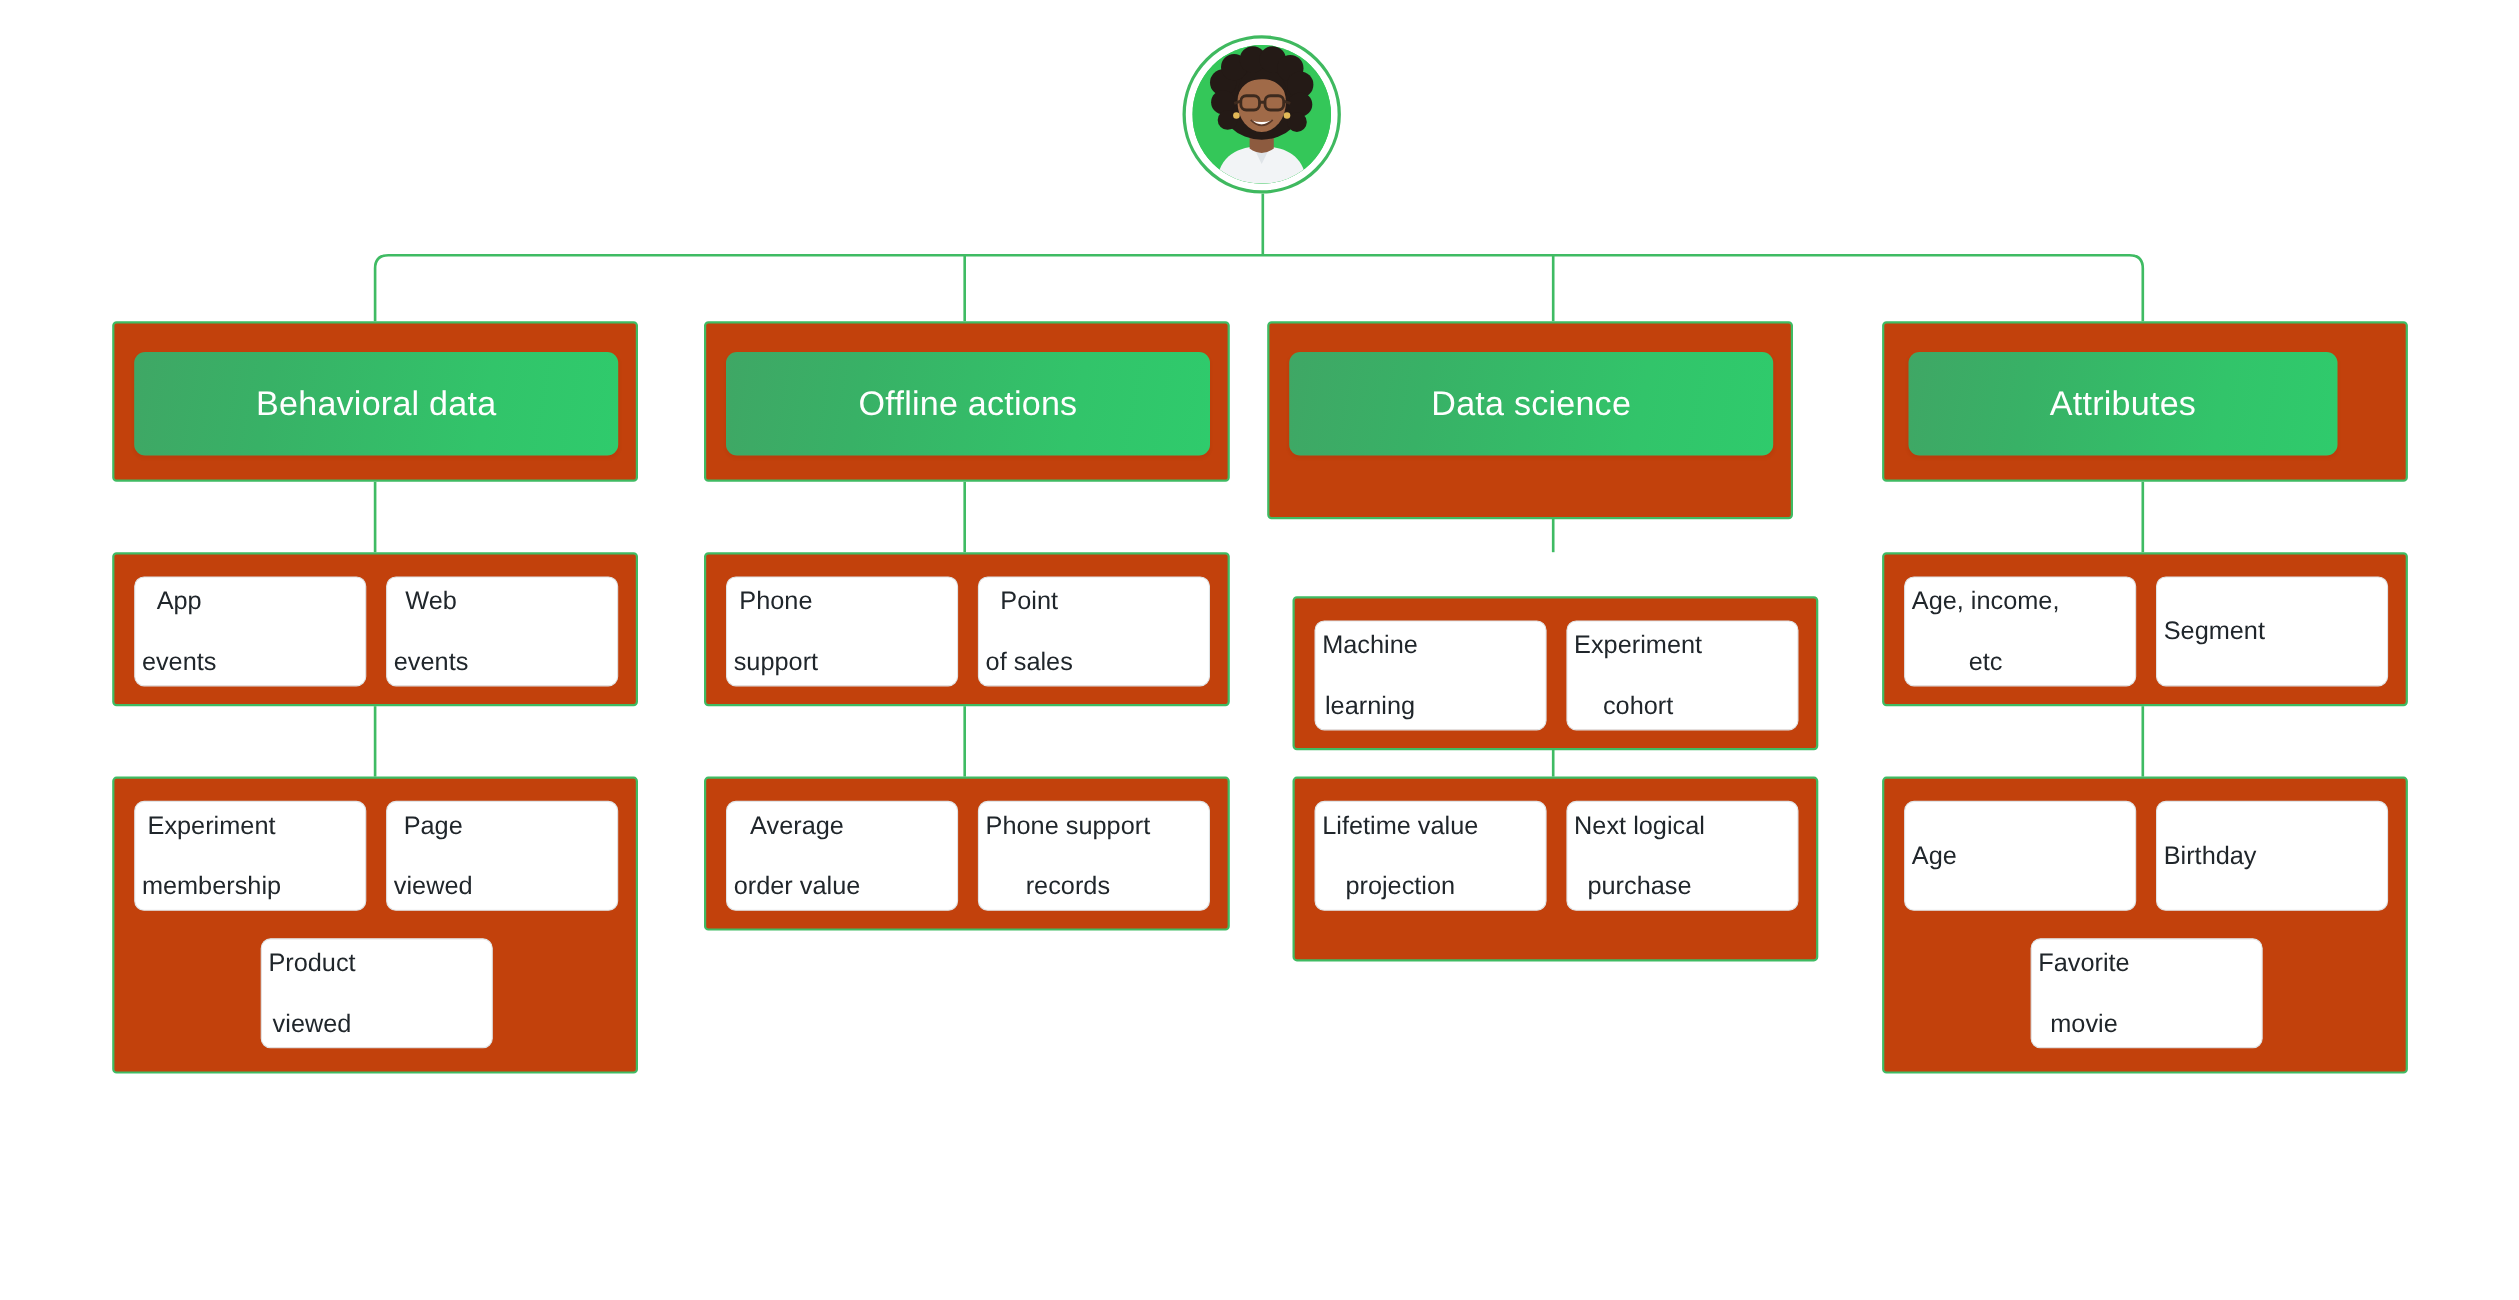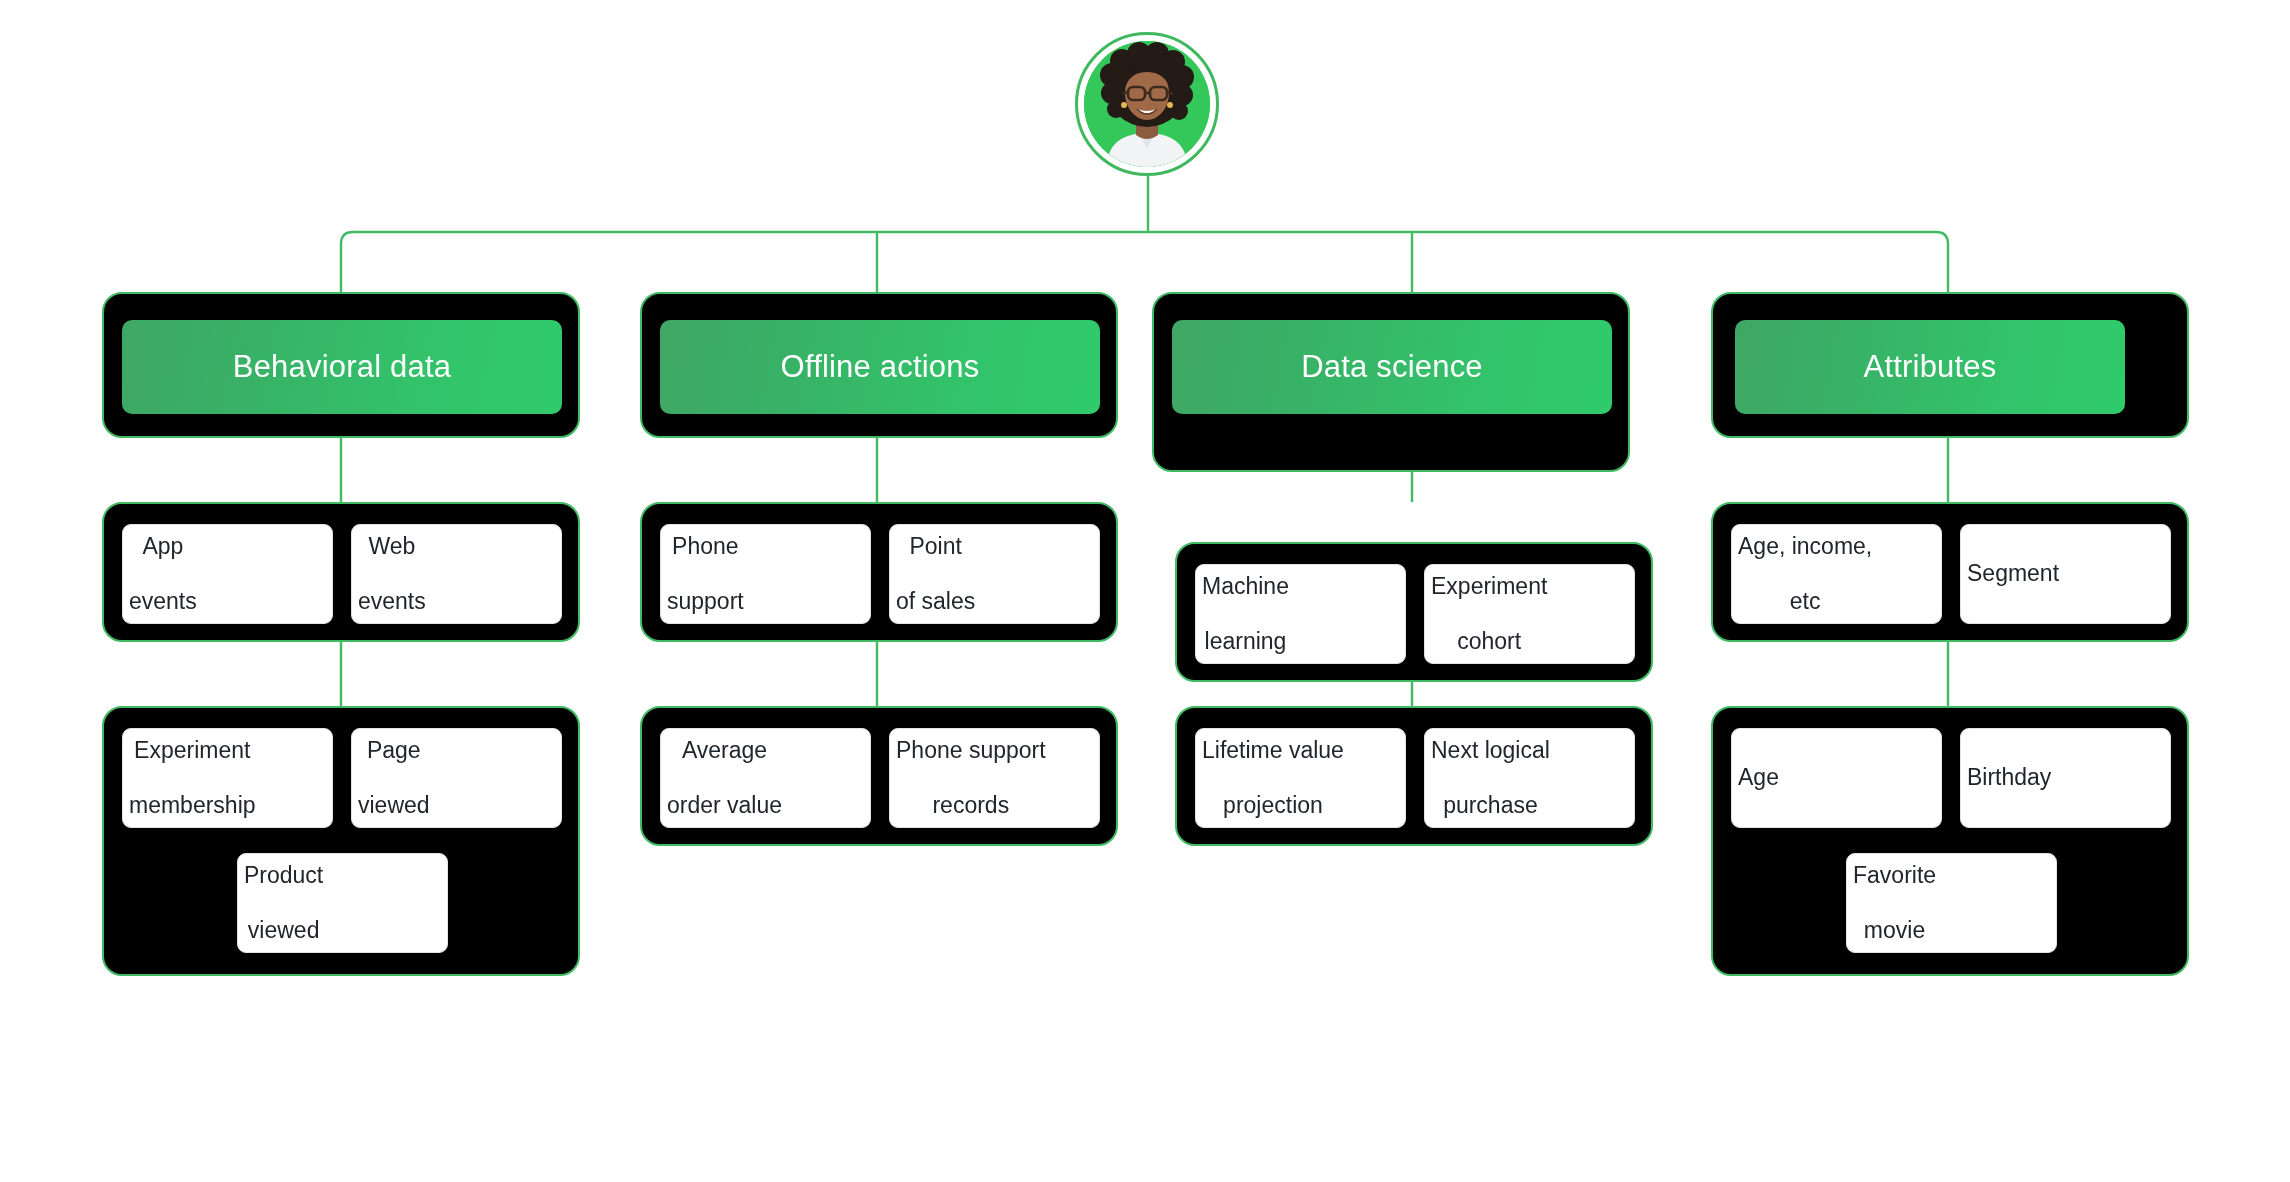--- a/index.html
+++ b/index.html
@@ -64,22 +64,22 @@
   
   .column {
     position: absolute;
     top: 0;
   }
 
   .group-box {
     position: absolute;
     box-sizing: border-box;
     border: 2px solid #3fbb63;
-    border-radius: 20px;
-    background: #000000;
+    border-radius: 4px;
+    background: #c2410c;
   }
 
   .header-box {
     position: absolute;
     box-sizing: border-box;
     border-radius: 10px;
     background: linear-gradient(100deg, #3fa765 0%, #38b166 28%, #32c46a 72%, #2fcb6c 100%);
     color: #ffffff;
     display: flex;
     align-items: center;
@@ -250,21 +250,21 @@
       <div class="chip" style="left:18px; top:20px; width:211px; height:100px;">
         <span><span>Machine</span><br>
         <span>learning</span></span>
       </div>
       <div class="chip" style="left:247px; top:20px; width:211px; height:100px;">
         <span><span>Experiment</span><br>
         <span>cohort</span></span>
       </div>
     </div>
 
-    <div class="group-box" style="left:1175px; top:706px; width:478px; height:140px;">
+    <div class="group-box" style="left:1175px; top:706px; width:478px; height:168px;">
       <div class="chip" style="left:18px; top:20px; width:211px; height:100px;">
         <span><span>Lifetime value</span><br>
         <span>projection</span></span>
       </div>
       <div class="chip" style="left:247px; top:20px; width:211px; height:100px;">
         <span><span>Next logical</span><br>
         <span>purchase</span></span>
       </div>
     </div>
   </div>

